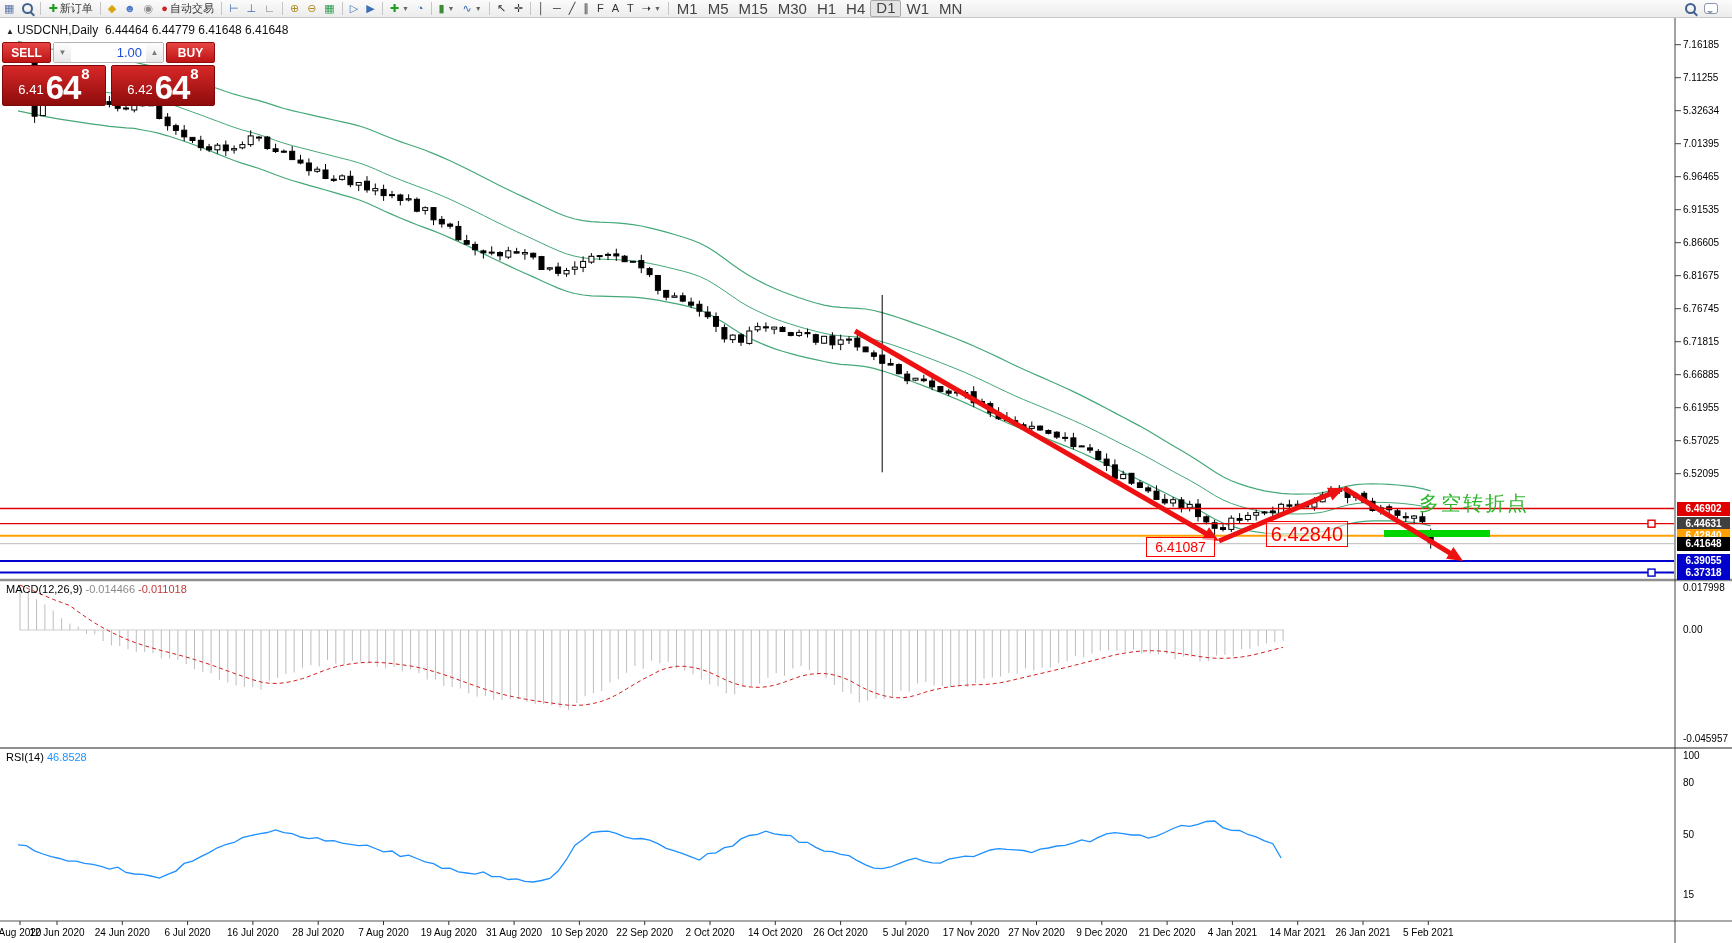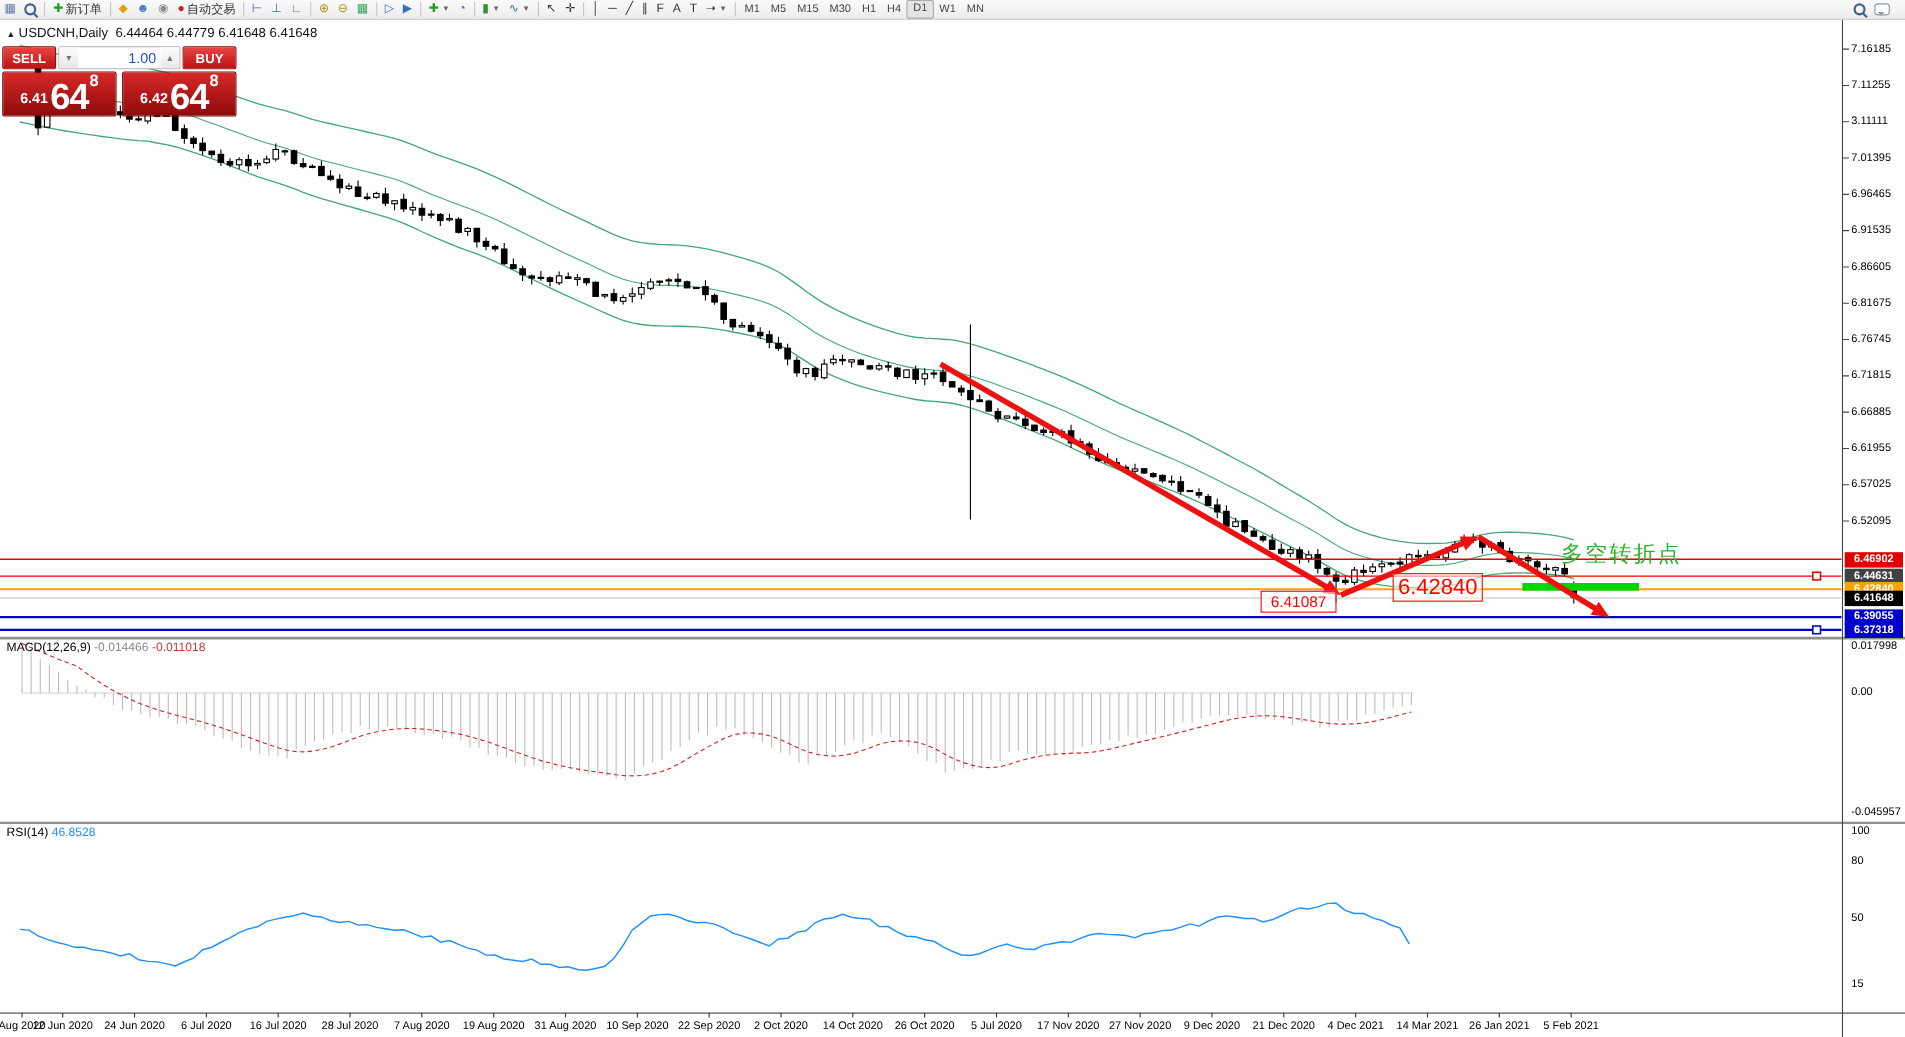--- a/index.html
+++ b/index.html
@@ -5,42 +5,42 @@
   html,body{margin:0;padding:0;background:#fff;}
   #app{position:relative;width:1732px;height:943px;overflow:hidden;background:#fff;
        font-family:"Liberation Sans","DejaVu Sans",sans-serif;-webkit-font-smoothing:antialiased;}
   
   #toolbar{position:absolute;left:0;top:0;width:1732px;height:17px;background:linear-gradient(#fbfbfb,#ececec);
            border-bottom:1px solid #c9c9c9;display:flex;align-items:center;font-size:11px;color:#333;z-index:30;}
   .tb-sep{width:1px;height:13px;background:#c5c5c5;margin:0 3px;}
   .tb-btn{display:flex;align-items:center;gap:2px;padding:0 4px;height:15px;border-radius:2px;cursor:default;white-space:nowrap;}
   .tb-glyph{font-size:11px;line-height:15px;}
   .tb-caret{font-size:7px;color:#666;margin-left:1px;}
-  .tf{padding:0 5px;height:15px;line-height:15px;font-size:10px;color:#444;border-radius:2px;}
+  .tf{padding:0 5px;height:15px;line-height:15px;font-size:15px;color:#444;border-radius:2px;}
   .tf.active{background:#e4e4e4;border:1px solid #aaa;line-height:13px;}
   .mag{width:7px;height:7px;border:2px solid #41618e;border-radius:50%;position:relative;display:inline-block;}
   .mag:after{content:"";position:absolute;width:5px;height:2px;background:#41618e;transform:rotate(45deg);right:-4px;bottom:-3px;}
   .chat{width:12px;height:9px;border:1.5px solid #8a99ac;border-radius:3px;position:relative;display:inline-block;background:#fff;}
   .chat:after{content:"";position:absolute;left:2px;bottom:-4px;border:3px solid transparent;border-top-color:#8a99ac;}
   
   #chart-title{position:absolute;left:6px;top:23px;font-size:12px;color:#111;z-index:20;}
   #chart-title .tri{font-size:8px;margin-right:3px;color:#222;}
   
   #trade-panel{position:absolute;left:2px;top:42px;width:213px;z-index:25;font-family:"Liberation Sans",sans-serif;}
   .tp-row1{display:flex;height:21px;gap:2px;}
   .tp-btn{background:linear-gradient(#e84444,#bd1414);border:1px solid #8f0d0d;color:#fff;font-size:12px;font-weight:bold;
           display:flex;align-items:center;justify-content:center;border-radius:2px;}
   .tp-sell{width:47px;} .tp-buy{width:47px;}
   .tp-stepper{flex:1;display:flex;background:#fff;border:1px solid #b4b4b4;border-radius:2px;}
   .tp-step{width:17px;display:flex;align-items:center;justify-content:center;color:#7a7a7a;font-size:8px;background:linear-gradient(#fdfdfd,#e8e8e8);}
   .tp-vol{flex:1;display:flex;align-items:center;justify-content:flex-end;padding-right:4px;font-size:13px;color:#1d4ed8;}
   .tp-row2{display:flex;margin-top:2px;gap:5px;}
   .tp-quote{flex:1;height:37px;background:linear-gradient(#d82828,#8e0b0b);border:1px solid #7c0808;border-radius:2px;
             color:#fff;display:flex;align-items:flex-end;justify-content:center;padding-bottom:2px;}
-  .tp-small{font-size:13px;font-weight:bold;margin-right:2px;line-height:26px;text-align:right;}
+  .tp-small{font-size:13px;font-weight:normal;margin-right:2px;line-height:26px;text-align:right;}
   .tp-big{font-size:33px;font-weight:bold;line-height:30px;letter-spacing:-1px;}
   .tp-sup{font-size:15px;font-weight:bold;line-height:12px;margin-left:1px;align-self:flex-start;margin-top:2px;}
   
   .ytick{position:absolute;left:1683px;width:46px;font-size:10px;color:#000;text-align:left;z-index:15;}
   .badge{position:absolute;left:1677px;width:53px;height:14px;font-size:10px;font-weight:bold;color:#fff;text-align:center;
          line-height:14px;z-index:16;}
   .panlabel{position:absolute;font-size:11px;color:#000;z-index:15;}
   .xdate{position:absolute;top:927px;font-size:10px;color:#000;transform:translateX(-50%);white-space:nowrap;z-index:15;}
   
   .redbox{position:absolute;border:1px solid #f00;color:#f00;text-align:center;z-index:18;background:rgba(255,255,255,0.55);}
@@ -796,21 +796,21 @@
     <span style="color:#c23a3a;">-0.011018</span>
   </div>
   <div class="panlabel" style="left:6px;top:751px;">
     <span>RSI(14)</span>
     <span style="color:#1e90ff;">46.8528</span>
   </div>
 
   <div id="overlays">
       <div class="ytick" style="top:38.7px">7.16185</div>
       <div class="ytick" style="top:71.7px">7.11255</div>
-      <div class="ytick" style="top:104.7px">3.11111</div>
+      <div class="ytick" style="top:104.7px">5.32634</div>
       <div class="ytick" style="top:137.7px">7.01395</div>
       <div class="ytick" style="top:170.7px">6.96465</div>
       <div class="ytick" style="top:203.7px">6.91535</div>
       <div class="ytick" style="top:236.7px">6.86605</div>
       <div class="ytick" style="top:269.7px">6.81675</div>
       <div class="ytick" style="top:302.7px">6.76745</div>
       <div class="ytick" style="top:335.7px">6.71815</div>
       <div class="ytick" style="top:368.7px">6.66885</div>
       <div class="ytick" style="top:401.7px">6.61955</div>
       <div class="ytick" style="top:434.7px">6.57025</div>
@@ -840,20 +840,20 @@
       <div class="xdate" style="left:579.4px">10 Sep 2020</div>
       <div class="xdate" style="left:644.7px">22 Sep 2020</div>
       <div class="xdate" style="left:710.0px">2 Oct 2020</div>
       <div class="xdate" style="left:775.3px">14 Oct 2020</div>
       <div class="xdate" style="left:840.6px">26 Oct 2020</div>
       <div class="xdate" style="left:905.9px">5 Jul 2020</div>
       <div class="xdate" style="left:971.2px">17 Nov 2020</div>
       <div class="xdate" style="left:1036.5px">27 Nov 2020</div>
       <div class="xdate" style="left:1101.8px">9 Dec 2020</div>
       <div class="xdate" style="left:1167.1px">21 Dec 2020</div>
-      <div class="xdate" style="left:1232.4px">4 Dec 2021</div>
+      <div class="xdate" style="left:1232.4px">4 Jan 2021</div>
       <div class="xdate" style="left:1297.7px">14 Mar 2021</div>
       <div class="xdate" style="left:1363.0px">26 Jan 2021</div>
       <div class="xdate" style="left:1428.3px">5 Feb 2021</div>
       <div class="redbox" style="left:1146px;top:537px;width:67px;height:18px;font-size:14px;line-height:18px">6.41087</div>
       <div class="redbox" style="left:1266px;top:521px;width:80px;height:24px;font-size:20px;line-height:24px">6.42840</div>
     </div>
 </div>
 
 </body></html>

